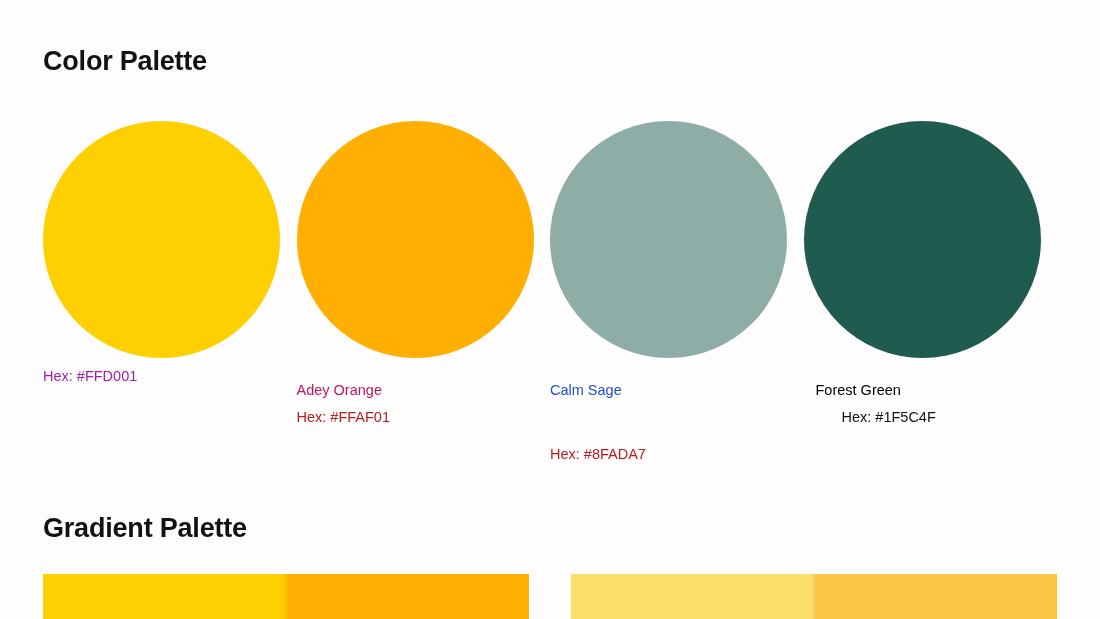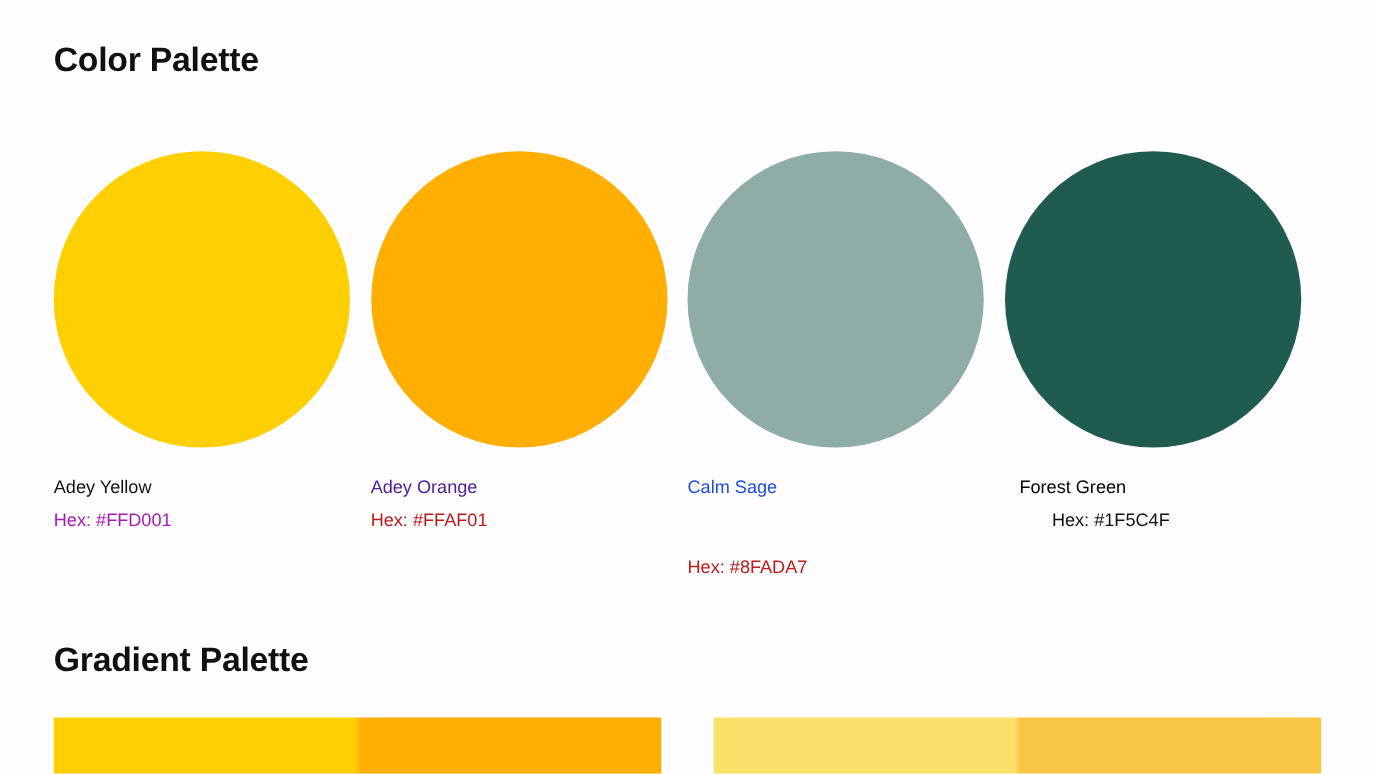--- a/index.html
+++ b/index.html
@@ -23,21 +23,21 @@
   
   .section-title {
     position: absolute;
     left: 43px;
     font-size: 27px;
     font-weight: 600;
     letter-spacing: -0.2px;
     color: #111111;
     white-space: nowrap;
   }
-  #color-palette-title  { top: 33px; }
+  #color-palette-title  { top: 46px; }
   #gradient-palette-title { top: 513px; text-align: center; }
 
   
   .swatch-grid {
     position: absolute;
     left: 43px;
     top: 121px;
     width: 1014px;
     display: flex;
     gap: 0px;
@@ -94,27 +94,26 @@
 <body style="background: rgb(255, 253, 253);">
 
 <div class="page" style="background: rgb(255, 253, 253);">
 
   <h1 class="section-title" id="color-palette-title" style="color: rgb(17, 17, 17);">Color Palette</h1>
 
   <div class="swatch-grid">
 
     <div class="swatch">
       <span class="swatch-circle" style="background: rgb(255, 208, 1);"></span>
-      <div class="swatch-name" style="color: rgb(17, 17, 17);">Adey Yellow</div>
       <div class="swatch-hex" style="color: #a21caf;">Hex: #FFD001</div>
     </div>
 
     <div class="swatch">
       <span class="swatch-circle" style="background: rgb(255, 175, 1);"></span>
-      <div class="swatch-name" style="color: #4c1d95;">Adey Orange</div>
+      <div class="swatch-name" style="color: #be185d;">Adey Orange</div>
       <div class="swatch-hex" style="color: #b91c1c;">Hex: #FFAF01</div>
     </div>
 
     <div class="swatch">
       <span class="swatch-circle" style="background: rgb(143, 173, 167);"></span>
       <div class="swatch-name" style="color: #1d4ed8;">Calm Sage</div>
       <div class="swatch-hex" style="color: #b91c1c; margin-top: 48px;">Hex: #8FADA7</div>
     </div>
 
     <div class="swatch">

